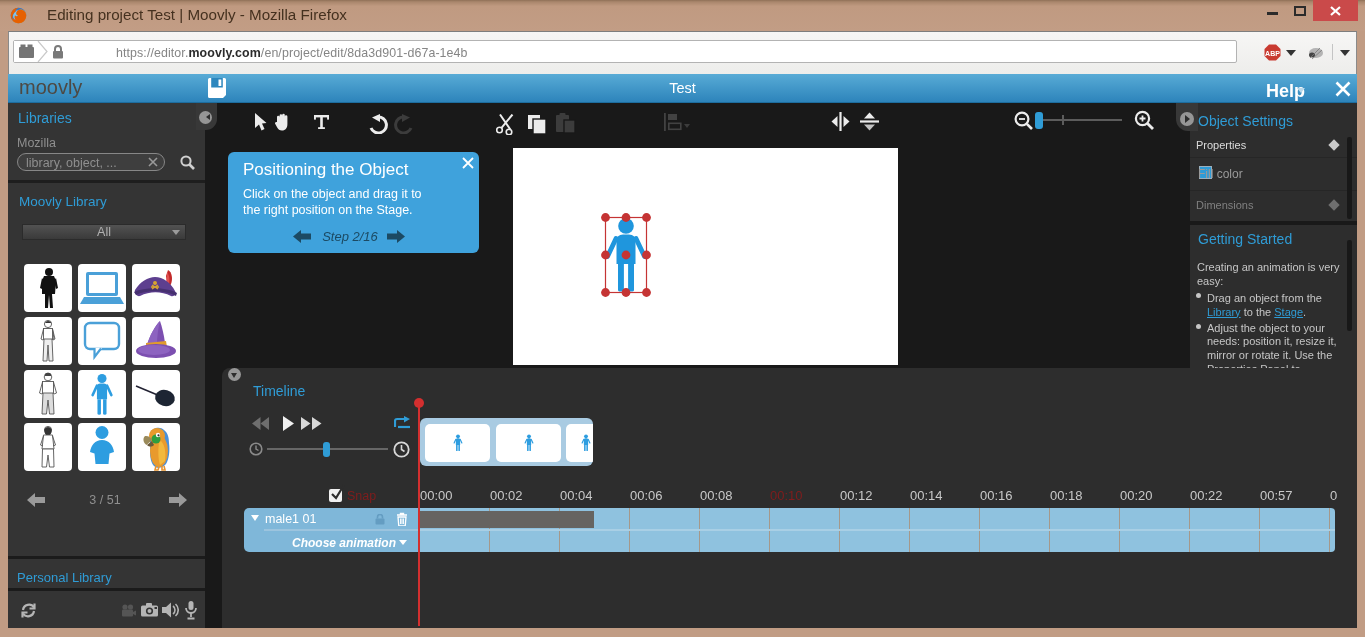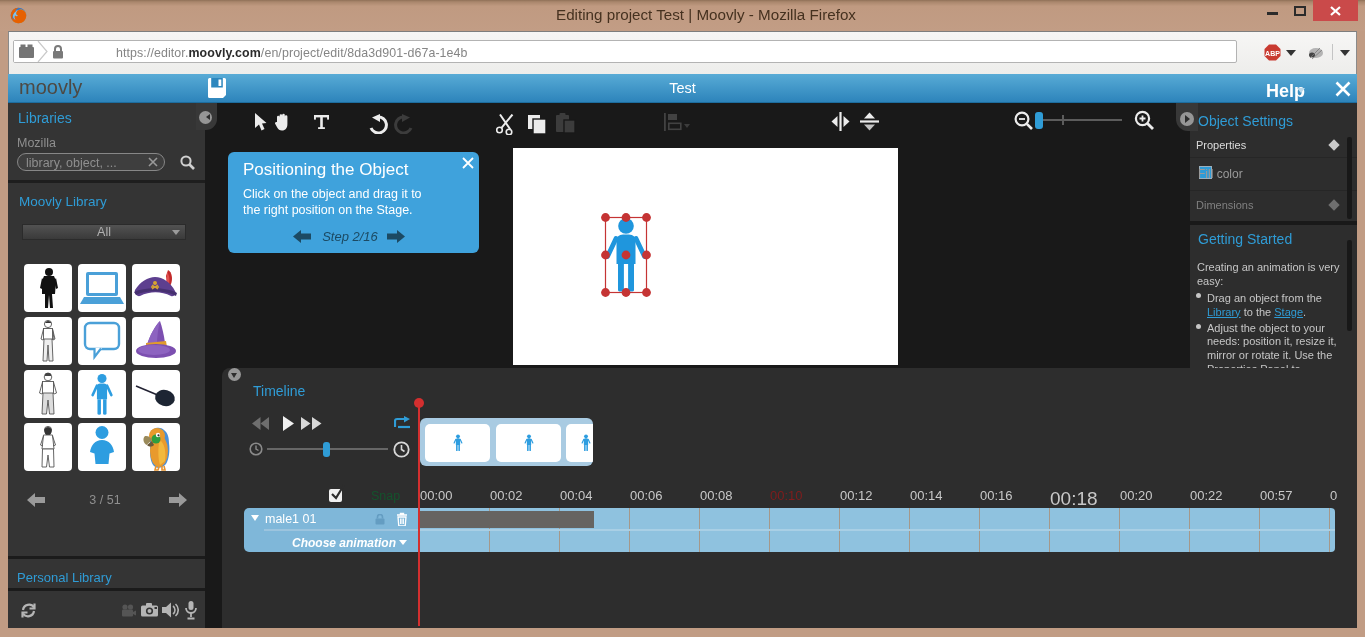--- a/index.html
+++ b/index.html
@@ -2,21 +2,21 @@
 <html><head>
 <meta charset="utf-8">
 <style>
 * { margin:0; padding:0; box-sizing:border-box; }
 html,body { width:1365px; height:637px; overflow:hidden; }
 body { font-family:"Liberation Sans", sans-serif; background:#c19c84; position:relative; }
 .abs { position:absolute; }
 
 #titlebar { left:0; top:0; width:1365px; height:31px;
   background:linear-gradient(#8f7057 0%,#a9866c 6%,#c09a81 20%,#c29d85 100%); }
-#wintitle { left:0; top:6px; width:1365px; text-align:center; font-size:15.2px; color:#45311f;padding-left:47px; }
+#wintitle { left:0; top:6px; width:1365px; text-align:left; font-size:15.2px; color:#45311f;padding-left:47px; }
 #btn-close { left:1313px; top:0; width:45px; height:21px; background:#ca4a4a; }
 
 #navbar { left:8px; top:31px; width:1349px; height:43px; background:linear-gradient(#f7f6f5,#ededeb);
   border-left:1px solid #8a8a8a; border-right:1px solid #8a8a8a; border-top:1px solid #7e7e7e;}
 #urlbar { left:13px; top:40px; width:1224px; height:23px; background:#fff; border:1px solid #b3b3b3; border-radius:2px; }
 #urltext { left:69px; top:46px; font-size:12.4px; color:#858585; letter-spacing:0.1px;padding-left:47px; }
 #urltext b { color:#2b2b2b; font-weight:bold; }
 
 #bluebar { left:8px; top:74px; width:1349px; height:29px;
   background:linear-gradient(#58abd6,#2d84bb); border-bottom:1px solid #1d6d9e; }
@@ -468,33 +468,33 @@
           <path d="M19 54 H26.2 V80 Q26.2 82.5 22.6 82.5 Q19 82.5 19 80 Z"></path>
           <path d="M29.8 54 H37 V80 Q37 82.5 33.4 82.5 Q29.8 82.5 29.8 80 Z"></path>
         </g>
       </svg>
 </div>
 
 <div class="abs" style="left:329px;top:489px;width:13px;height:13px;background:#f0f0f0;border-radius:2px;"></div>
 <svg class="abs" style="left:330px;top:484px" width="15" height="17" viewBox="0 0 15 17">
  <path d="M2 10 L6 14 L14 1" fill="none" stroke="#2d2d2d" stroke-width="2.2"></path>
 </svg>
-<div class="abs" style="left:347px;top:489px;font-size:12.5px;color:#14532d;margin-left:24px;">Snap</div>
+<div class="abs" style="left:347px;top:489px;font-size:12.5px;color:#7f1d1d;">Snap</div>
 
 <div id="ruler">
       <div class="abs" style="left:420px;top:488px;font-size:13px;color:#c8c8c8;">00:00</div>
       <div class="abs" style="left:490px;top:488px;font-size:13px;color:#c8c8c8;">00:02</div>
       <div class="abs" style="left:560px;top:488px;font-size:13px;color:#c8c8c8;">00:04</div>
       <div class="abs" style="left:630px;top:488px;font-size:13px;color:#c8c8c8;">00:06</div>
       <div class="abs" style="left:700px;top:488px;font-size:13px;color:#c8c8c8;">00:08</div>
       <div class="abs" style="left:770px;top:488px;font-size:13px;color:#7f1d1d;">00:10</div>
       <div class="abs" style="left:840px;top:488px;font-size:13px;color:#c8c8c8;">00:12</div>
       <div class="abs" style="left:910px;top:488px;font-size:13px;color:#c8c8c8;">00:14</div>
       <div class="abs" style="left:980px;top:488px;font-size:13px;color:#c8c8c8;">00:16</div>
-      <div class="abs" style="left:1050px;top:488px;font-size:19px;color:#c8c8c8;">00:18</div>
+      <div class="abs" style="left:1050px;top:488px;font-size:13px;color:#c8c8c8;">00:18</div>
       <div class="abs" style="left:1120px;top:488px;font-size:13px;color:#c8c8c8;">00:20</div>
       <div class="abs" style="left:1190px;top:488px;font-size:13px;color:#c8c8c8;">00:22</div>
       <div class="abs" style="left:1260px;top:488px;font-size:13px;color:#c8c8c8;">00:57</div>
       <div class="abs" style="left:1330px;top:488px;width:10px;overflow:hidden;font-size:13px;color:#c8c8c8;">0</div>
     </div>
 
 <div class="abs" style="left:244px;top:508px;width:176px;height:44px;background:#7fb7d9;border-radius:5px 0 0 5px;"></div>
 <div class="abs" style="left:420px;top:508px;width:915px;height:44px;background:#8fc2df;border-radius:0 4px 4px 0;"></div>
 <div id="gridlines">
       <div class="abs" style="left:489px;top:508px;width:1px;height:44px;background:#a5988a;"></div>

